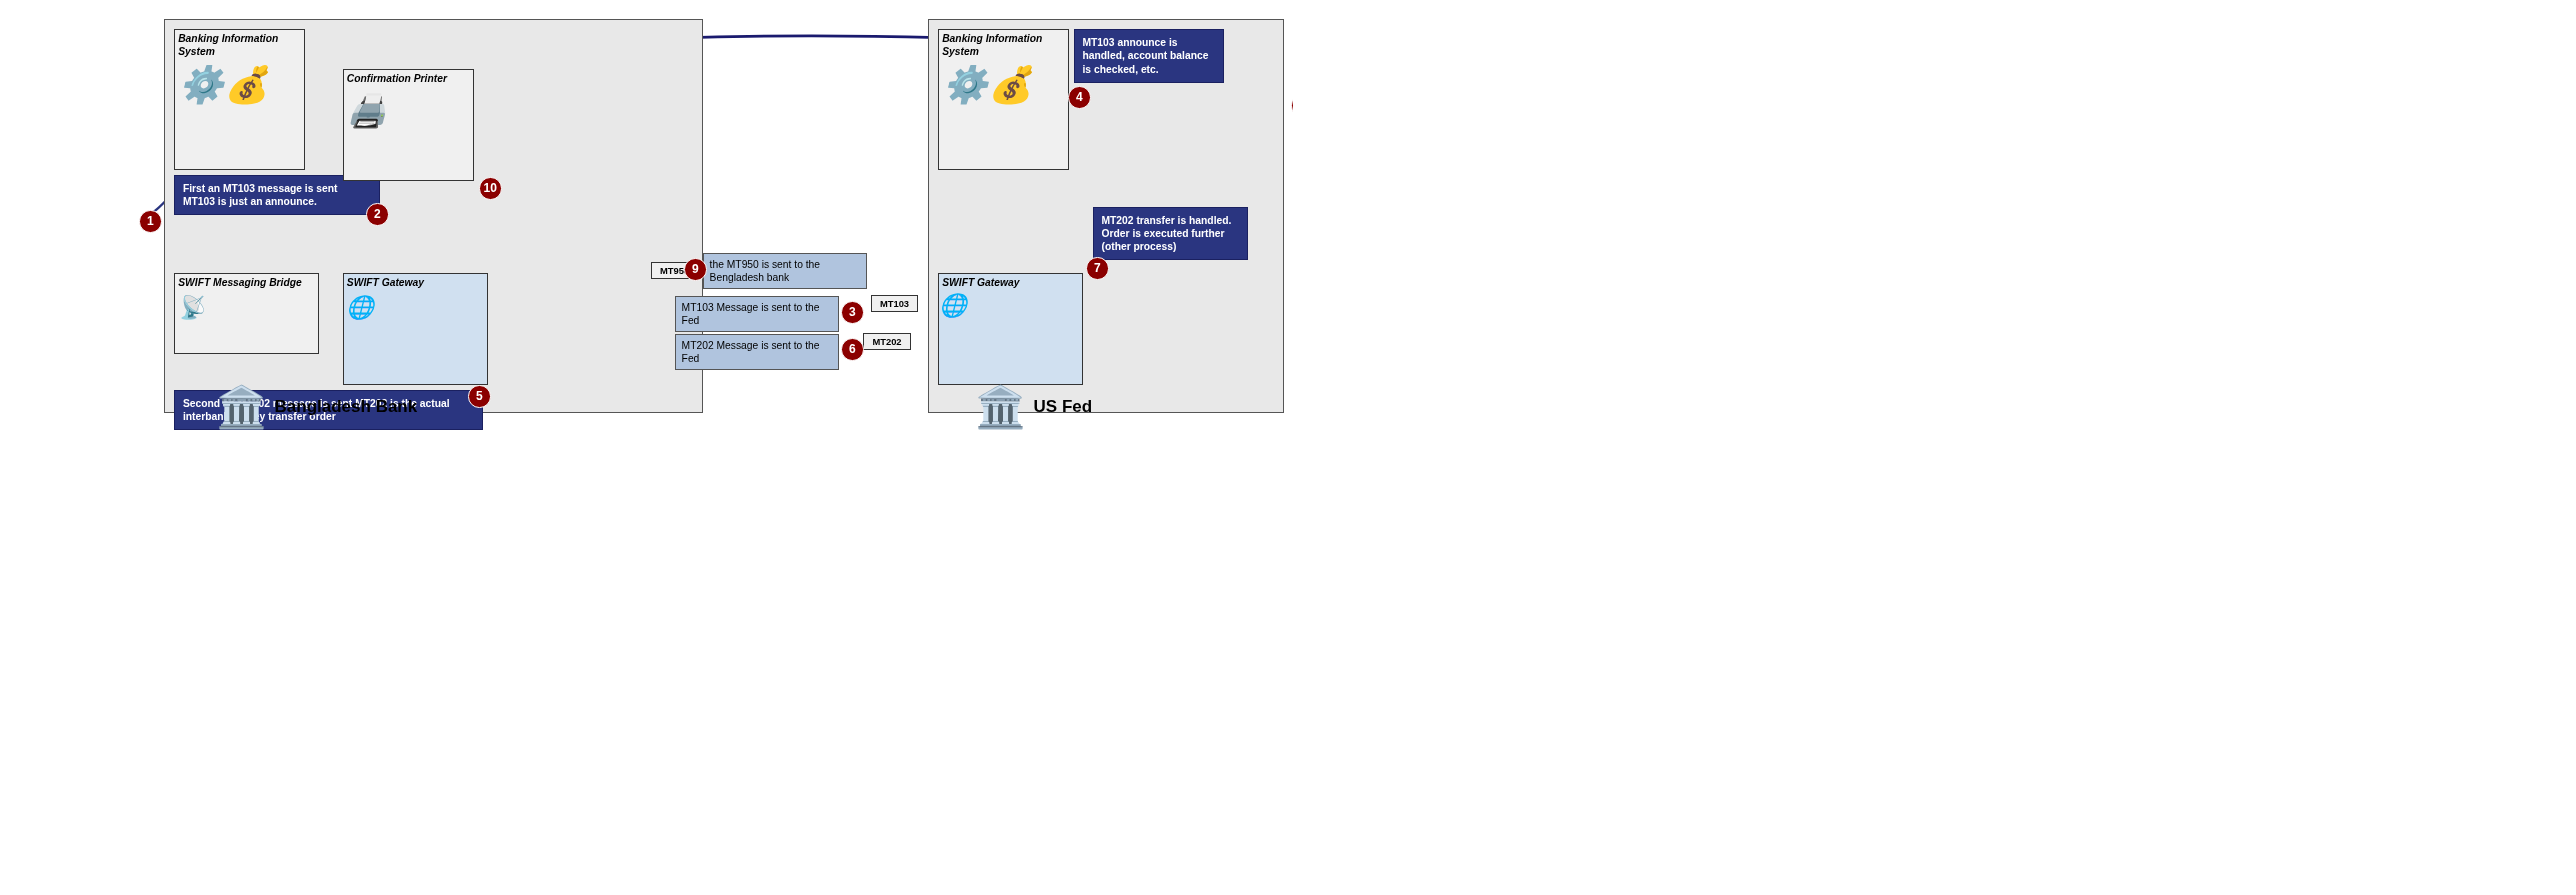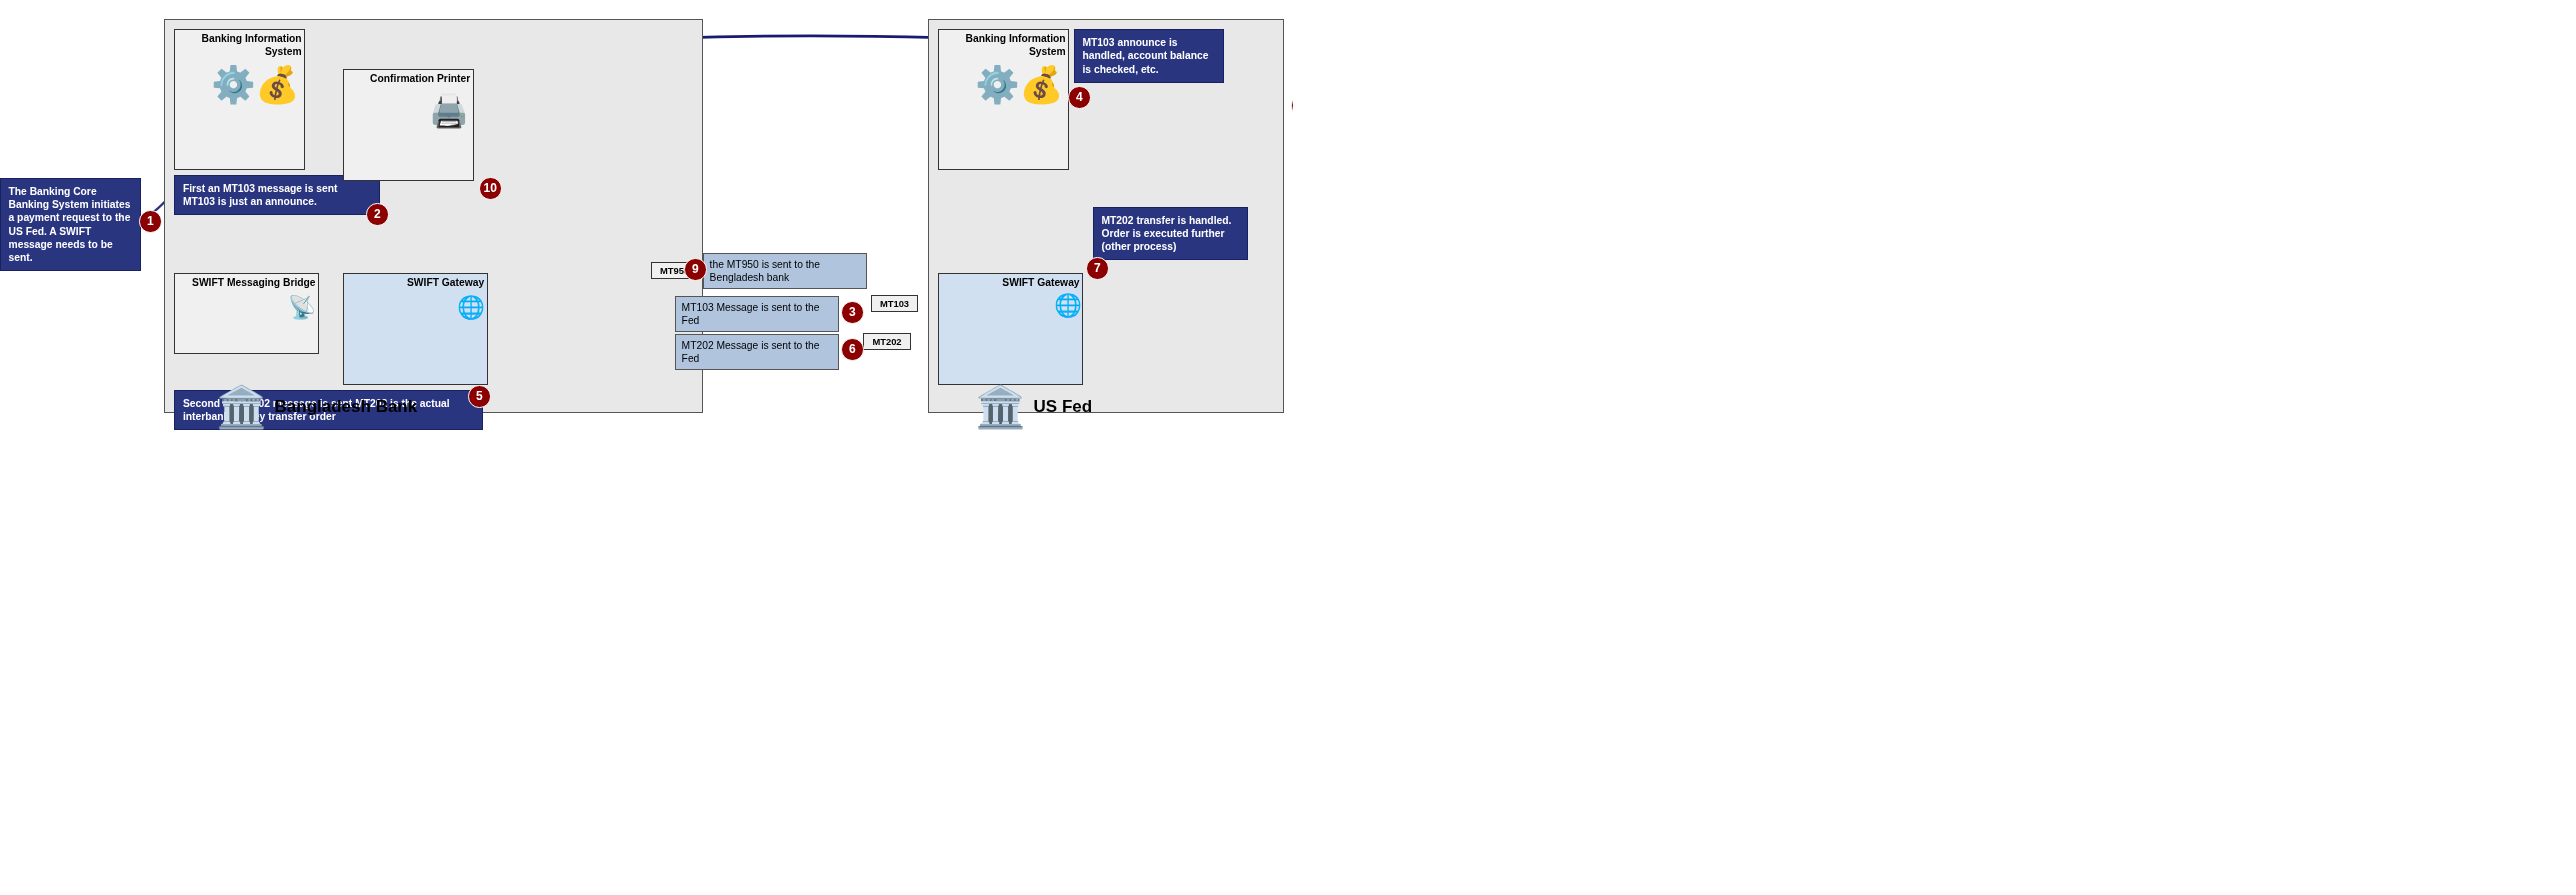--- a/index.html
+++ b/index.html
@@ -51,21 +51,22 @@
       position: absolute;
       border: 1.9px solid #555;
       background: #e8e8e8;
     }
 
     
     .sys-box {
       position: absolute;
       background: #f0f0f0;
       border: 1.9px solid #333;
-      text-align: right;
+      text-align: left;
+      font-style: italic;
     }
     .sys-box-title {
       font-weight: bold;
       font-size: 10.3px;
       line-height: 1.2;
       padding: 2.8px;
     }
 
     
     svg.arrows {
@@ -150,23 +151,20 @@
 
     <path d="M 840 300 L 720 300" stroke="#1a1a6e" stroke-width="2.5" fill="none" marker-end="url(#arrowhead-dark-rev)"></path>
 
     <path d="M 1270 200 C 1340 200, 1355 120, 1355 80 C 1355 40, 700 20, 500 60 C 380 80, 350 120, 350 155" stroke="#1a1a6e" stroke-width="3" fill="none" marker-end="url(#arrowhead-dark)"></path>
 
     <path d="M 530 200 L 490 200" stroke="#2a3580" stroke-width="2.5" fill="none" marker-end="url(#arrowhead2)"></path>
 
     <path d="M 390 170 L 460 170" stroke="#2a3580" stroke-width="2" fill="none" marker-end="url(#arrowhead2)"></path>
   </svg>
 
-  <div class="tooltip-box" style="left:0; top:178px; width:141px;">
-    <span>The Banking Core Banking System initiates a payment request to the US Fed. A SWIFT message needs to be sent.</span>
-  </div>
   <div class="num-circle" style="left:139px; top:210px;">
     <span>1</span>
   </div>
 
   <div class="bank-panel" style="left:164px; top:19px; width:539px; height:394px;">
 
     <div class="sys-box" style="left:9.4px; top:9.4px; width:131px; height:141px;">
       <div class="sys-box-title">
         <strong>Banking Information System</strong>
       </div>

